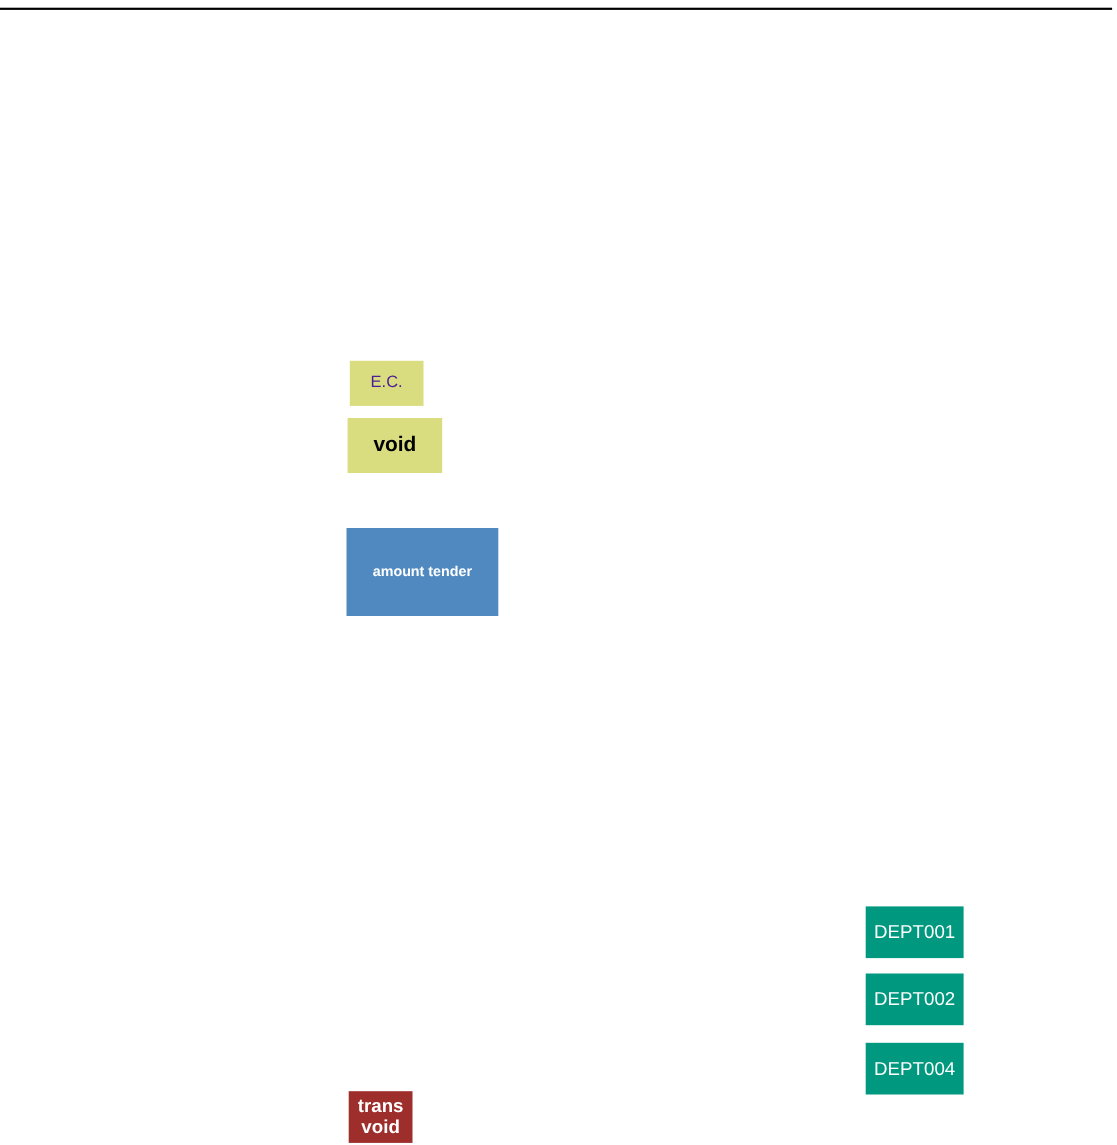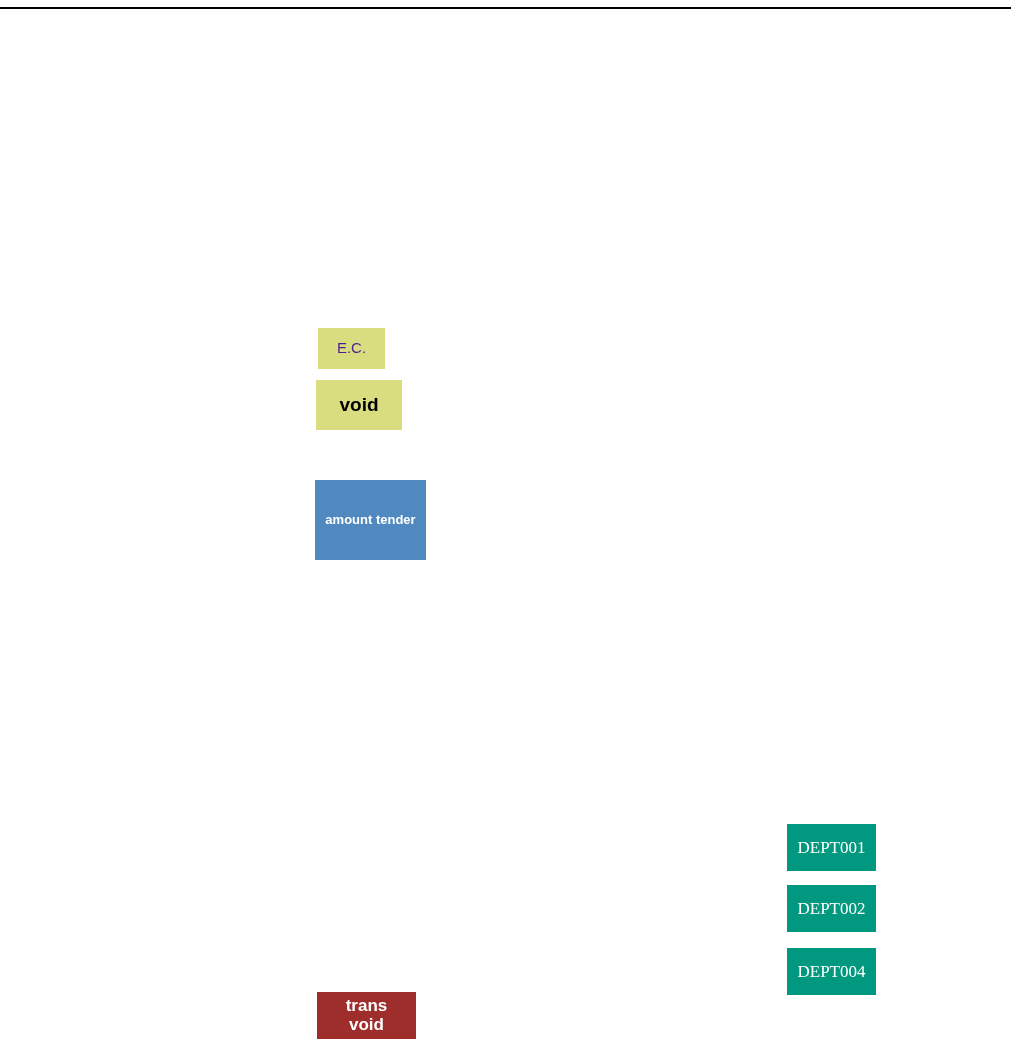--- a/index.html
+++ b/index.html
@@ -66,21 +66,21 @@
     height: 50px;
     background: #d9dd80;
     color: #000000;
     font-size: 19px;
     font-weight: 700;
   }
 
   .key-amount-tender {
     left: 315px;
     top: 480px;
-    width: 111px;
+    width: 138px;
     height: 80px;
     background: #5089c0;
     color: #ffffff;
     font-size: 13px;
     font-weight: 700;
   }
 
   .key-plu {
     left: 761px;
     top: 421px;
@@ -93,30 +93,29 @@
   }
 
   .key-dept {
     left: 787px;
     width: 89px;
     height: 47px;
     background: #00997f;
     color: #ffffff;
     font-size: 17px;
     font-weight: 400;
-    font-family: Liberation Serif, serif;
   }
   .key-dept-1 { top: 824px; }
   .key-dept-2 { top: 885px; }
   .key-dept-3 { top: 936px; margin-top: 12px; }
 
   .key-trans-void {
     left: 317px;
     top: 992px;
-    width: 99px;
+    width: 58px;
     height: 47px;
     background: #9d2e2b;
     color: #ffffff;
     font-size: 17px;
     font-weight: 700;
     line-height: 1.08;
   }
 </style>
 </head>
 <body>

